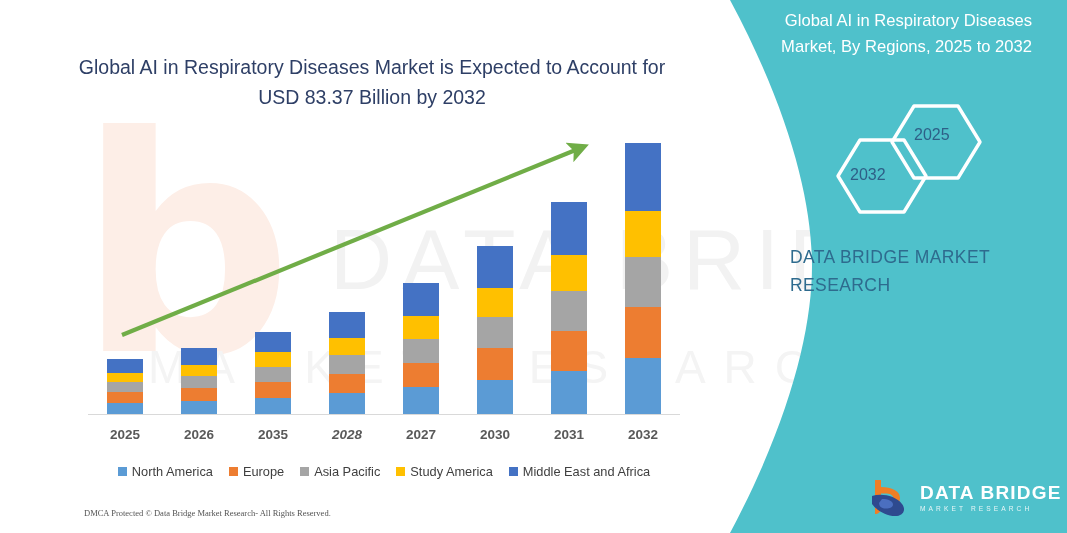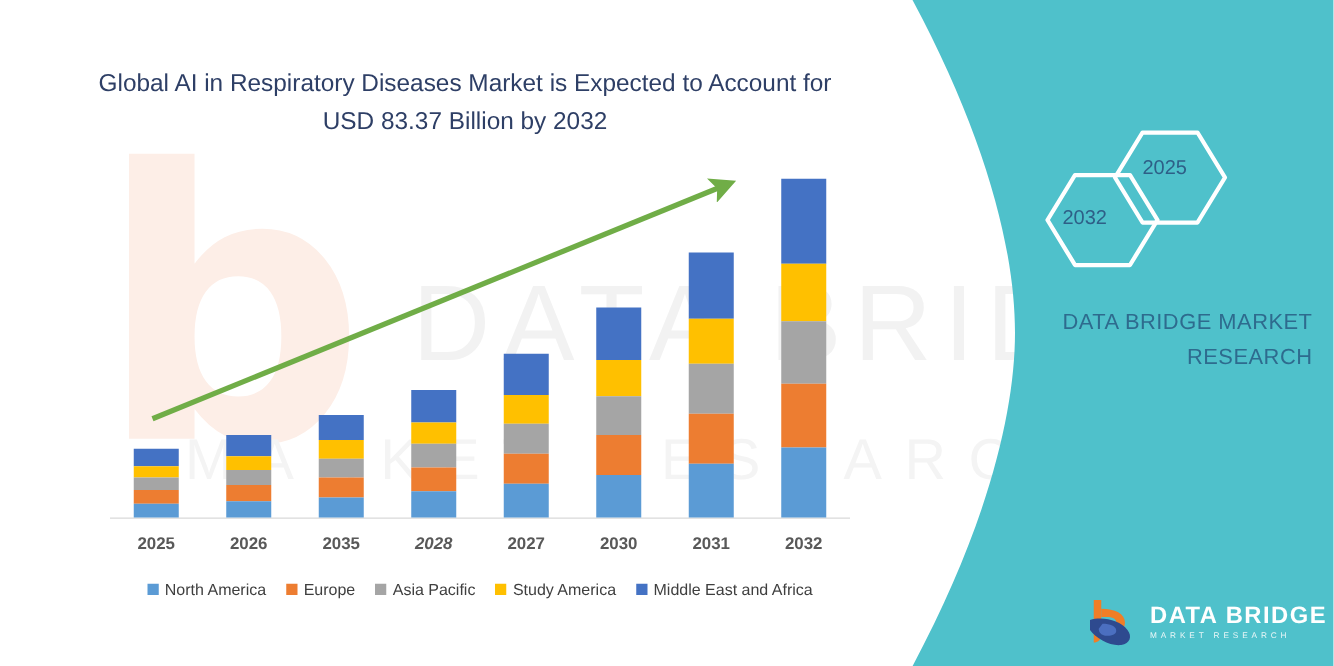--- a/index.html
+++ b/index.html
@@ -59,21 +59,21 @@
   
   #panel-title{position:absolute;right:35px;top:8px;width:280px;z-index:4;
     text-align:right;color:#ffffff;font-size:16.6px;line-height:26px;
     font-family:"Liberation Sans",sans-serif;}
   #hexes{position:absolute;left:818px;top:96px;width:220px;height:120px;z-index:4;}
   #hexes svg{display:block;}
   .hex-lab{position:absolute;font-size:16px;color:#2e5f87;
            font-family:"Liberation Sans",sans-serif;}
   #hex-2025-lab{left:96px;top:30px;}
   #hex-2032-lab{left:32px;top:70px;}
-  #brand{position:absolute;left:790px;top:243px;width:260px;z-index:4;text-align:right;
+  #brand{position:absolute;left:790px;top:243px;width:260px;z-index:4;text-align:left;
          color:#2e6b8e;font-size:17.5px;line-height:28px;letter-spacing:.4px;
          font-family:"Liberation Sans",sans-serif;}
 
   #logo{position:absolute;left:868px;top:478px;z-index:4;display:flex;align-items:center;gap:8px;}
   #logo-mark{width:44px;height:40px;flex:0 0 auto;}
   #logo-text{display:flex;flex-direction:column;line-height:1;}
   #logo-main{font-size:19px;font-weight:700;color:#ffffff;letter-spacing:1.2px;
              font-family:"Liberation Sans",sans-serif;}
   #logo-sub{font-size:6.6px;color:#e8f6f7;letter-spacing:3.1px;margin-top:4px;
             font-family:"Liberation Sans",sans-serif;}
@@ -195,22 +195,24 @@
         <span class="leg-sw" style="background: rgb(255, 192, 0);"></span>
         <span class="leg-txt">Study America</span>
       </div>
       <div class="leg-item">
         <span class="leg-sw" style="background: rgb(68, 114, 196);"></span>
         <span class="leg-txt">Middle East and Africa</span>
       </div>
     </div>
 
   <div id="footer">
-  </div>
-
+    <div class="foot" id="foot-dmca">DMCA Protected © Data Bridge Market Research- All Rights Reserved.</div>
+  </div>
+
+  <div id="panel-title">Global AI in Respiratory Diseases Market, By Regions, 2025 to 2032</div>
 
   <div id="hexes">
     <svg width="220" height="120" viewBox="0 0 220 120" xmlns="http://www.w3.org/2000/svg">
       <polygon points="96,10 140,10 162,46 140,82 96,82 74,46" fill="none" stroke="#ffffff" stroke-width="3.4" stroke-linejoin="round"></polygon>
       <polygon points="42,44 86,44 108,80 86,116 42,116 20,80" fill="none" stroke="#ffffff" stroke-width="3.4" stroke-linejoin="round"></polygon>
     </svg>
     <span class="hex-lab" id="hex-2025-lab">2025</span>
     <span class="hex-lab" id="hex-2032-lab">2032</span>
   </div>
 

